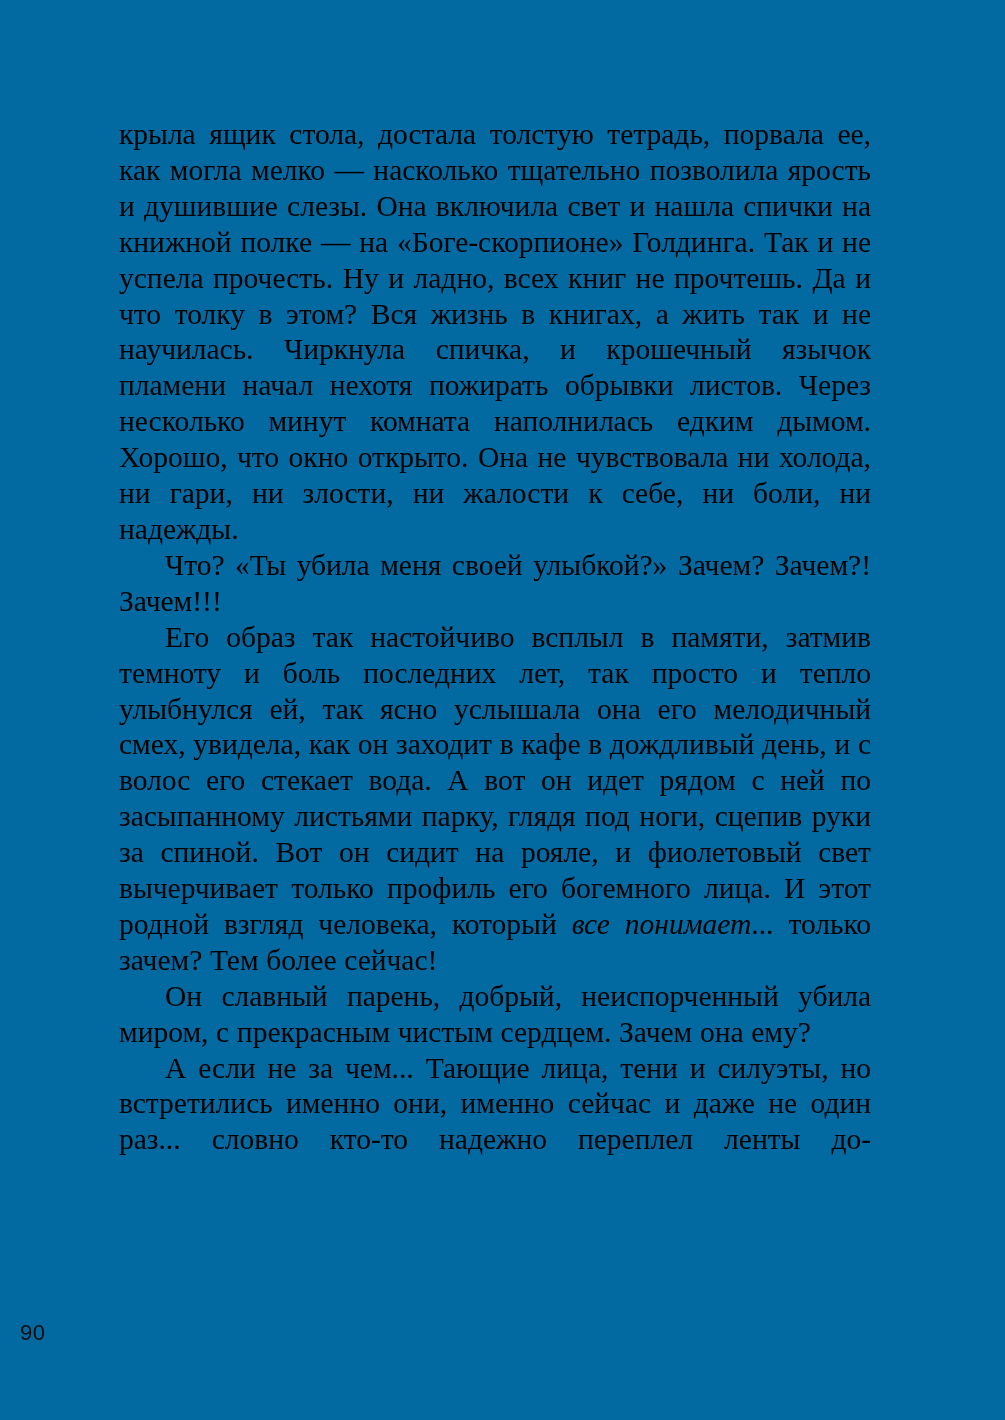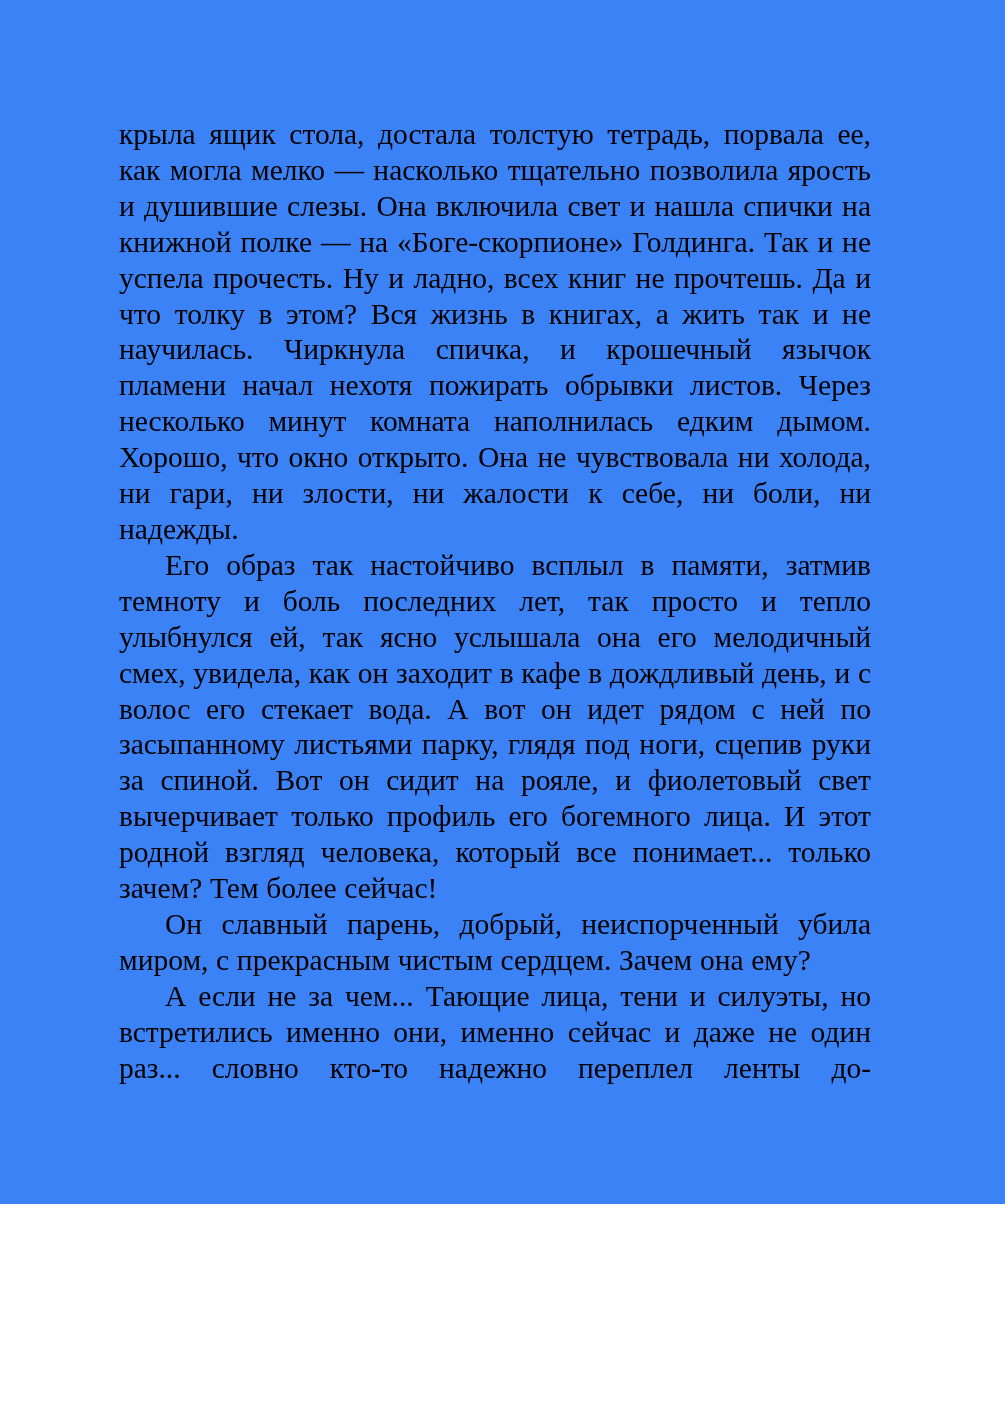--- a/index.html
+++ b/index.html
@@ -4,22 +4,22 @@
 <style>
   html, body {
     margin: 0;
     padding: 0;
     background: #ffffff;
   }
 
   .page {
     position: relative;
     width: 1005px;
-    height: 1204px;
-    background: #3b82f6;
+    height: 1420px;
+    background: #0369a1;
     overflow: hidden;
     box-sizing: border-box;
   }
 
   .text-block {
     position: absolute;
     left: 119px;
     top: 117px;
     width: 752px;
     font-family: "Liberation Serif", "DejaVu Serif", serif;
@@ -43,20 +43,21 @@
   .para.no-indent {
     text-indent: 0;
   }
 
   
   .para.stretch-last {
     text-align-last: justify;
   }
 
   .italic {
+    font-style: italic;
     margin-top: 36px;
   }
 
   .page-number {
     position: absolute;
     left: 0;
     top: 1316px;
     width: 1005px;
     text-align: left;
     font-family: "Liberation Sans", "DejaVu Sans", sans-serif;
@@ -70,20 +71,21 @@
 </head>
 <body>
 
 <div class="page">
 
   <div class="text-block">
 
     <p class="para no-indent">крыла ящик стола, достала толстую тетрадь, порвала ее, как могла мелко — насколько тщательно позволила ярость и душившие слезы. Она включила свет и нашла спички на книжной полке — на «Боге-скорпионе» Голдинга. Так и не успела прочесть. Ну и ладно, всех книг не прочтешь. Да и что толку в этом? Вся жизнь в книгах, а жить так и не научилась. Чиркнула спичка, и крошечный язычок пламени начал нехотя пожирать обрывки листов. Через несколько минут комната наполнилась едким дымом. Хорошо, что окно открыто. Она не чувствовала ни холода, ни гари, ни злости, ни жалости к себе, ни боли, ни надежды.</p>
 
 
+    <p class="para">Что? «Ты убила меня своей улыбкой?» Зачем? Зачем?! Зачем!!!</p>
 
     <p class="para"><span>Его образ так настойчиво всплыл в памяти, затмив темноту и боль последних лет, так просто и тепло улыбнулся ей, так ясно услышала она его мелодичный смех, увидела, как он заходит в кафе в дождливый день, и с волос его стекает вода. А вот он идет рядом с ней по засыпанному листьями парку, глядя под ноги, сцепив руки за спиной. Вот он сидит на рояле, и фиолетовый свет вычерчивает только профиль его богемного лица. И этот родной взгляд человека, который </span><span class="italic">все понимает</span><span>... только зачем? Тем более сейчас!</span></p>
 
 
     <p class="para">Он славный парень, добрый, неиспорченный убила миром, с прекрасным чистым сердцем. Зачем она ему?</p>
 
     <p class="para stretch-last">А если не за чем... Тающие лица, тени и силуэты, но встретились именно они, именно сейчас и даже не один раз... словно кто-то надежно переплел ленты до-</p>
 
   </div>
 

